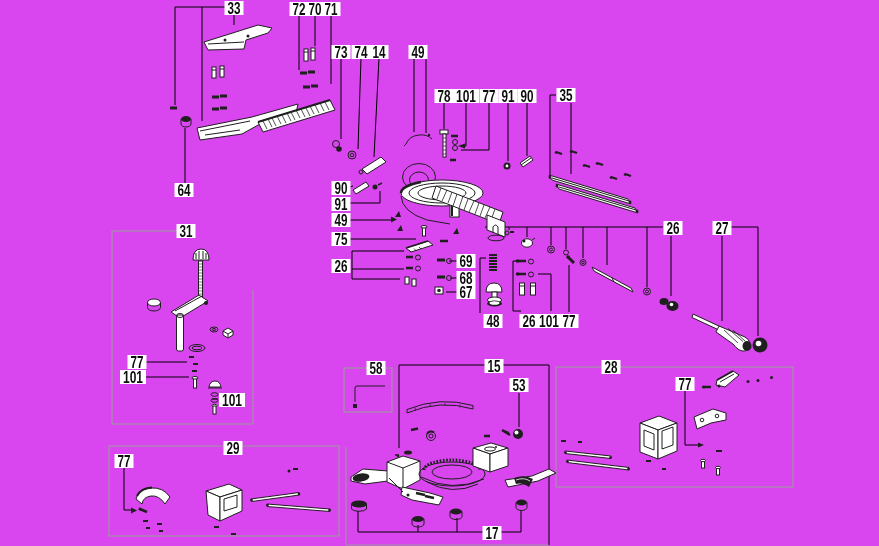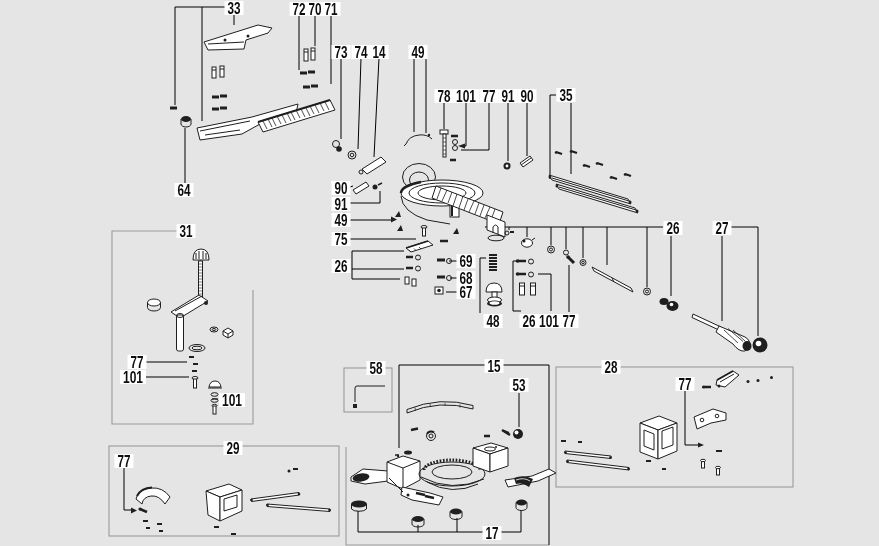--- a/index.html
+++ b/index.html
@@ -1,16 +1,16 @@
 <!DOCTYPE html>
 <html><head>
 <meta charset="utf-8">
 <style>
   html,body{margin:0;padding:0;background:#fff}
-  .canvas{position:relative;width:879px;height:546px;background:#e5e5e5;overflow:hidden}
+  .canvas{position:relative;width:879px;height:546px;background:#d946ef;overflow:hidden}
   svg{display:block}
   .ln{stroke:#000;stroke-width:1;fill:none}
   .bx{stroke:#9b9b9b;stroke-width:1.1;fill:none}
   .p{stroke:#1f1f1f;stroke-width:1;fill:#fff}
   .pn{stroke:#1f1f1f;stroke-width:1;fill:none}
   .dk{fill:#1f1f1f;stroke:none}
   .dl{stroke:#1f1f1f;fill:none}
   .lbl{font-family:"Liberation Sans",sans-serif;font-weight:bold;font-size:17px;fill:#0d0d0d}
 </style>
 </head>

